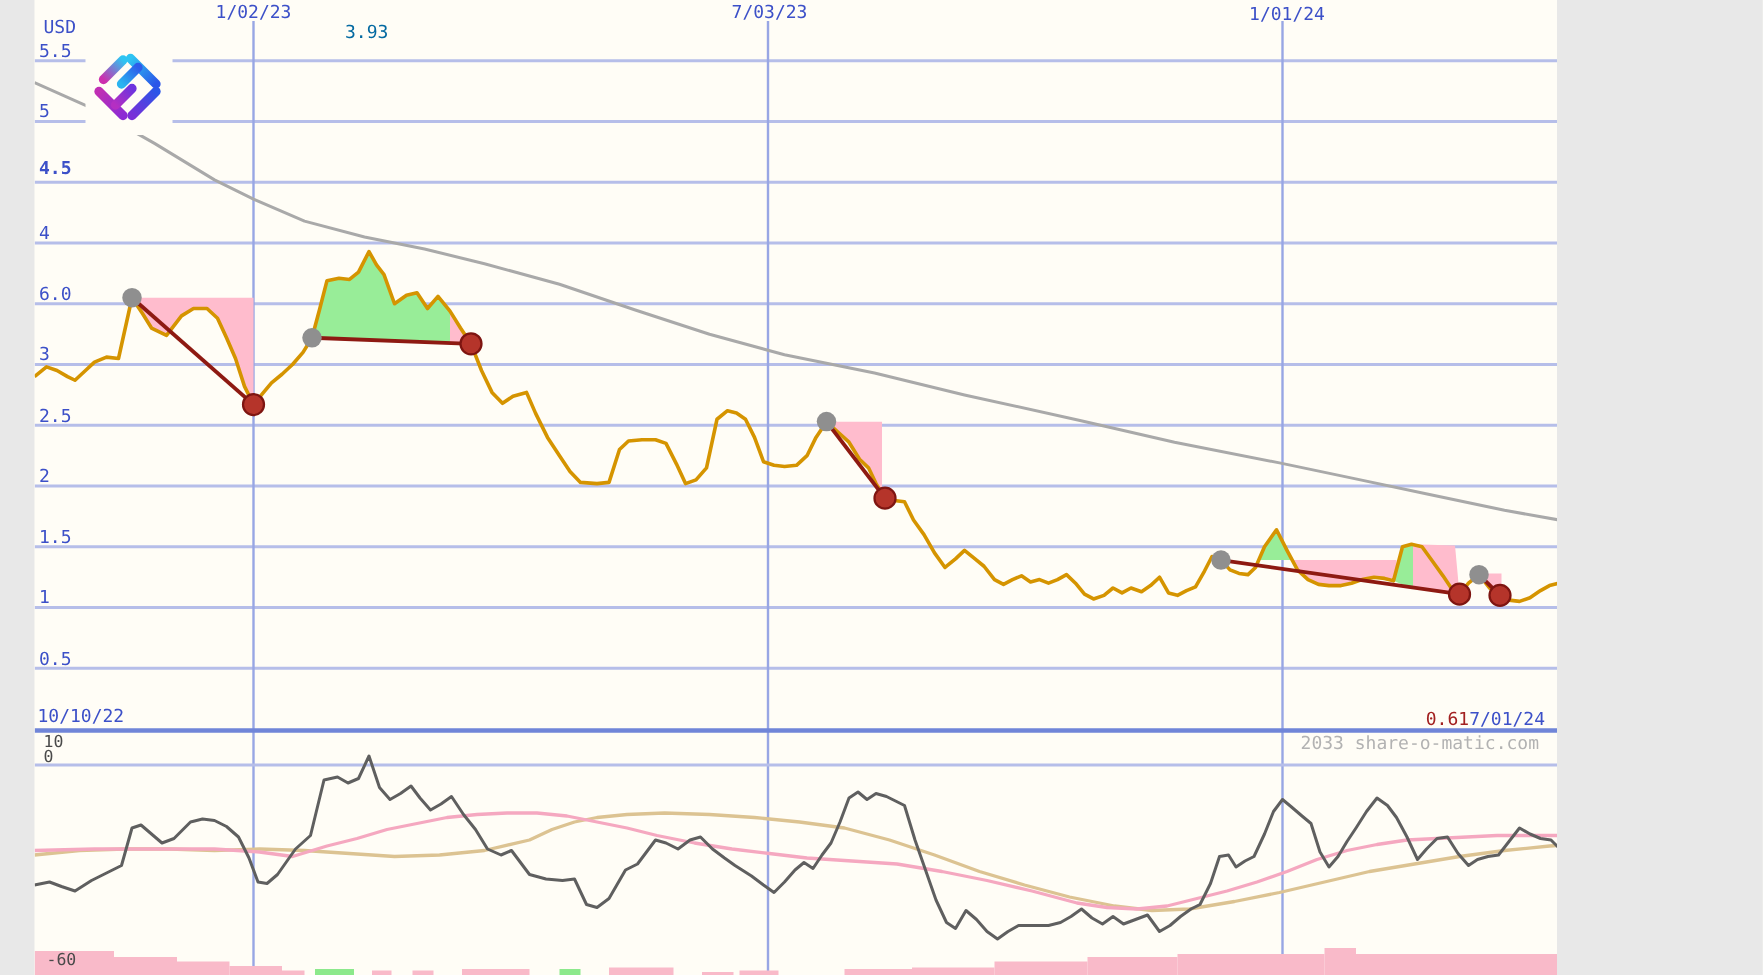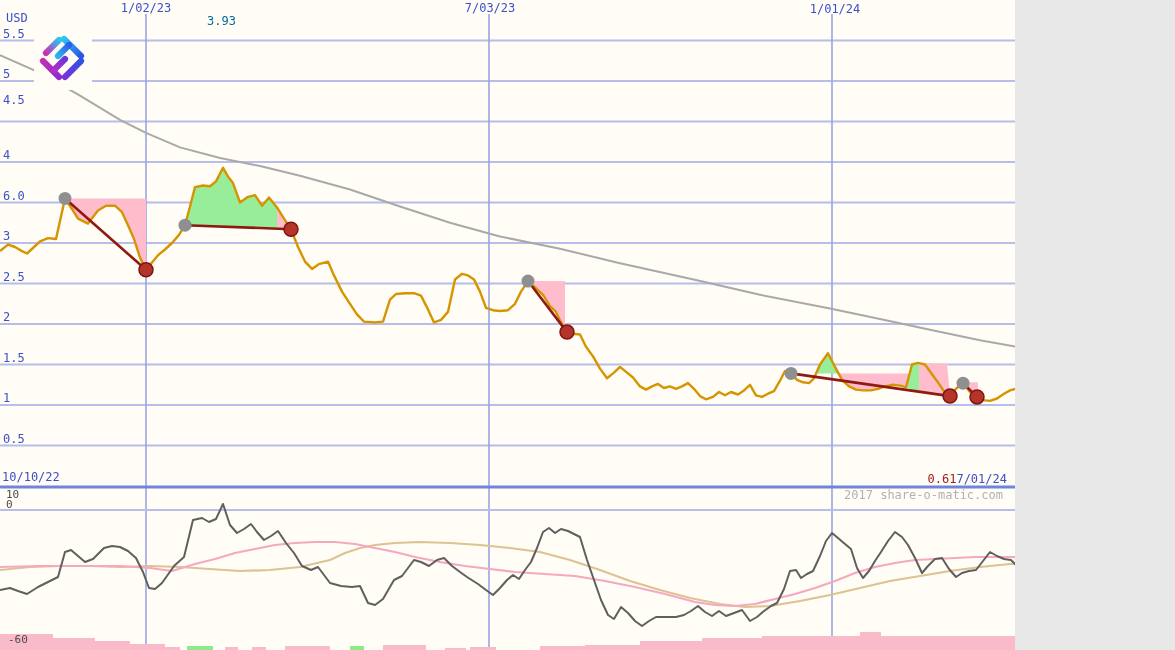--- a/index.html
+++ b/index.html
@@ -1,17 +1,17 @@
 <!DOCTYPE html>
 <html><head>
 <meta charset="utf-8">
 <style>
   html,body{margin:0;padding:0;background:#e8e8e8;}
   #root{position:relative;width:1015px;height:650px;background:#fffdf6;overflow:hidden;
-        font-family:"DejaVu Sans Mono", monospace;}
+        font-family:"DejaVu Sans Mono", monospace;margin-left:23px;}
   #chart{position:absolute;left:0;top:0;}
   .lbl{position:absolute;font-size:12px;line-height:13px;color:#3c50c8;white-space:pre;}
   .lbl.small{font-size:11px;line-height:11px;}
   .date-top{transform:translateX(-50%);}
   .green{color:#0369a1;}
   .darkred{color:#a22020;}
   .gray{color:#4a4a4a;}
   .watermark{color:#b2b2b2;font-size:12px;}
   #last-quote{position:absolute;right:8px;top:473px;display:flex;}
   #logo{position:absolute;left:34px;top:30px;display:flex;align-items:center;gap:10px;
@@ -99,41 +99,41 @@
 
   <div class="lbl" style="left:6px;top:12px;">USD</div>
   <div class="lbl date-top" style="left:146px;top:2px;">1/02/23</div>
   <div class="lbl date-top" style="left:490px;top:2px;">7/03/23</div>
   <div class="lbl date-top" style="left:835px;top:3px;">1/01/24</div>
   <div class="lbl green" style="left:207px;top:15px;">3.93</div>
 
   <div id="y-labels">
       <div class="lbl" style="left: 3px; top: 27.5px;">5.5</div>
       <div class="lbl" style="left: 3px; top: 68px;">5</div>
-      <div class="lbl" style="left: 3px; top: 94px;">4.5</div>
+      <div class="lbl" style="left: 3px; top: 106px; font-weight: bold;">4.5</div>
       <div class="lbl" style="left: 3px; top: 149px;">4</div>
       <div class="lbl" style="left: 3px; top: 189.5px;">6.0</div>
       <div class="lbl" style="left: 3px; top: 230px;">3</div>
       <div class="lbl" style="left: 3px; top: 270.5px;">2.5</div>
       <div class="lbl" style="left: 3px; top: 311px;">2</div>
       <div class="lbl" style="left: 3px; top: 351.5px;">1.5</div>
       <div class="lbl" style="left: 3px; top: 392px;">1</div>
       <div class="lbl" style="left: 3px; top: 432.5px;">0.5</div>
     </div>
 
   <div class="lbl" style="left:2px;top:471px;">10/10/22</div>
   <div id="last-quote">
     <span class="lbl darkred" style="position:static;">0.61</span>
     <span class="lbl" style="position:static;">7/01/24</span>
   </div>
 
   <div class="lbl small gray" style="left:6px;top:489px;">10</div>
   <div class="lbl small gray" style="left:6px;top:499px;">0</div>
   <div class="lbl small gray" style="left:8px;top:634px;">-60</div>
-  <div class="lbl watermark" style="right:12px;top:489px;left:auto;">2017 share-o-matic.com</div>
+  <div class="lbl watermark" style="right:12px;top:489px;left:auto;">2033 share-o-matic.com</div>
 
   <div id="logo">
     <span>
       <svg width="48" height="48" viewBox="0 0 48 48">
         <defs>
           <linearGradient id="g1" x1="0" y1="1" x2="1" y2="0">
             <stop offset="0" stop-color="#cc2fae"></stop>
               <stop offset="1" stop-color="#2ec4f2"></stop>
           </linearGradient>
           <linearGradient id="g2" x1="0" y1="0" x2="1" y2="1">

